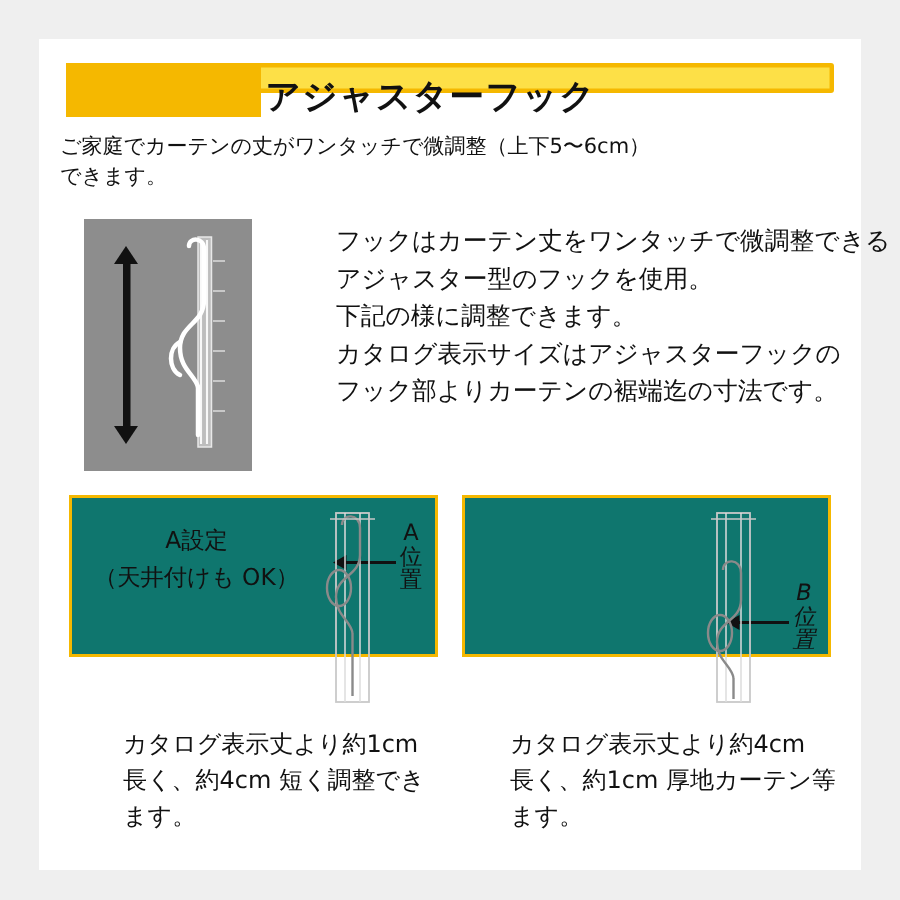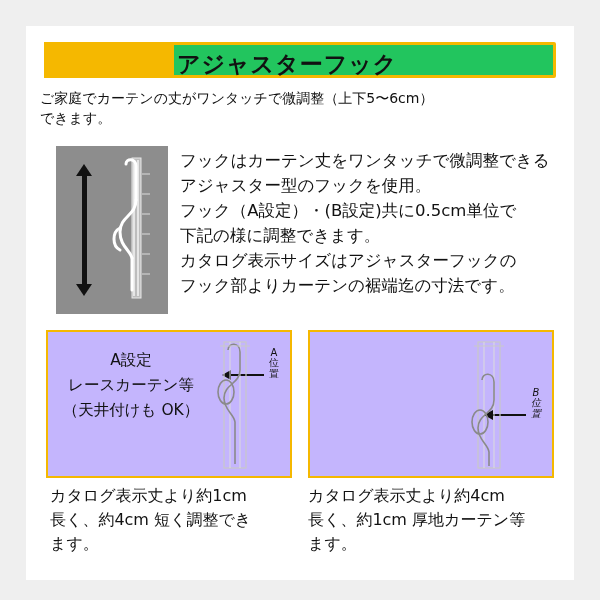--- a/index.html
+++ b/index.html
@@ -21,24 +21,24 @@
     box-sizing: border-box;
     padding: 0 32px;
   }
 
   
   .title-banner {
     position: absolute;
     left: 44px;
     top: 42px;
     width: 512px;
-    height: 36px;
+    height: 20px;
     border: 3px solid #f5b800;
     border-radius: 2px;
-    background: #22c55e;
+    background: #fde047;
     box-sizing: border-box;
   }
   .title-banner .bar {
     position: absolute;
     left: -3px;
     top: -3px;
     width: 130px;
     height: 36px;
     background: #f5b800;
   }
@@ -122,38 +122,38 @@
   }
   .desc {
     position: absolute;
     left: 124px;
     top: 2px;
     width: 376px;
     font-size: 16.5px;
     line-height: 1.52;
     color: #111111;
   }
-  .desc div { white-space: nowrap; }
+  .desc div { white-space: nowrap; margin-left: 44px; }
 
   
   .panels {
     position: absolute;
     left: 46px;
     top: 330px;
     width: 508px;
     height: 148px;
   }
   .panel {
     position: absolute;
     top: 0;
     width: 246px;
-    height: 148px;
+    height: 108px;
     border: 2px solid #f5b800;
     box-sizing: border-box;
-    background: #c4b5fd;
+    background: #0f766e;
   }
   .panel.left { left: 0; }
   .panel.right { left: 262px; }
 
   .panel-labels {
     position: absolute;
     left: 8px;
     top: 16px;
     width: 150px;
     font-size: 15.5px;
@@ -163,21 +163,21 @@
   }
   .panel.right .panel-labels {
     left: 4px;
     top: 24px;
     width: 140px;
   }
   .panel-labels div { white-space: nowrap; }
 
   .pos-label {
     position: absolute;
-    font-size: 10px;
+    font-size: 15px;
     line-height: 1.04;
     width: 16px;
     text-align: center;
     color: #111111;
   }
   .panel.left .pos-label { right: 8px; top: 16px; }
   .panel.right .pos-label { right: 8px; top: 56px; font-style: italic; }
 
   .pos-arrow {
     position: absolute;
@@ -221,21 +221,21 @@
   .caption {
     position: absolute;
     top: 0;
     width: 250px;
     font-size: 16px;
     line-height: 1.5;
     color: #111111;
   }
   .caption.left { left: 4px; }
   .caption.right { left: 262px; }
-  .caption div { white-space: nowrap; }
+  .caption div { white-space: nowrap; margin-left: 32px; }
 
   
   .edge-top, .edge-bottom, .edge-left, .edge-right {
     position: absolute;
     background: #efefef;
   }
   .edge-top { left: 0; top: 0; width: 600px; height: 26px; }
   .edge-bottom { left: 0; bottom: 0; width: 600px; height: 20px; }
   .edge-left { left: 0; top: 0; width: 26px; height: 600px; }
   .edge-right { right: 0; top: 0; width: 26px; height: 600px; }
@@ -285,33 +285,31 @@
           <line x1="40" y1="80" x2="48" y2="80"></line>
           <line x1="40" y1="100" x2="48" y2="100"></line>
           <line x1="40" y1="120" x2="48" y2="120"></line>
         </g>
       </svg>
     </div>
 
     <div class="desc">
       <div>フックはカーテン丈をワンタッチで微調整できる</div>
       <div>アジャスター型のフックを使用。</div>
-      <div>フック（A設定）・(B設定)共に0.5cm単位で</div>
       <div>下記の様に調整できます。</div>
       <div>カタログ表示サイズはアジャスターフックの</div>
       <div>フック部よりカーテンの裾端迄の寸法です。</div>
     </div>
   </div>
 
   <div class="panels">
 
     <div class="panel left">
       <div class="panel-labels">
         <div>A設定</div>
-        <div>レースカーテン等</div>
         <div>（天井付けも OK）</div>
       </div>
       <div class="pos-label">A 位 置</div>
       <div class="pos-arrow">
         <div class="tip"></div>
         <div class="line"></div>
       </div>
       <svg class="panel-art" width="70" height="138" viewBox="0 0 70 138">
         <rect x="26" y="6" width="22" height="126" fill="none" stroke="#c9c9c9" stroke-width="1.2"></rect>
         <line x1="32" y1="6" x2="32" y2="132" stroke="#dcdcdc" stroke-width="1"></line>

